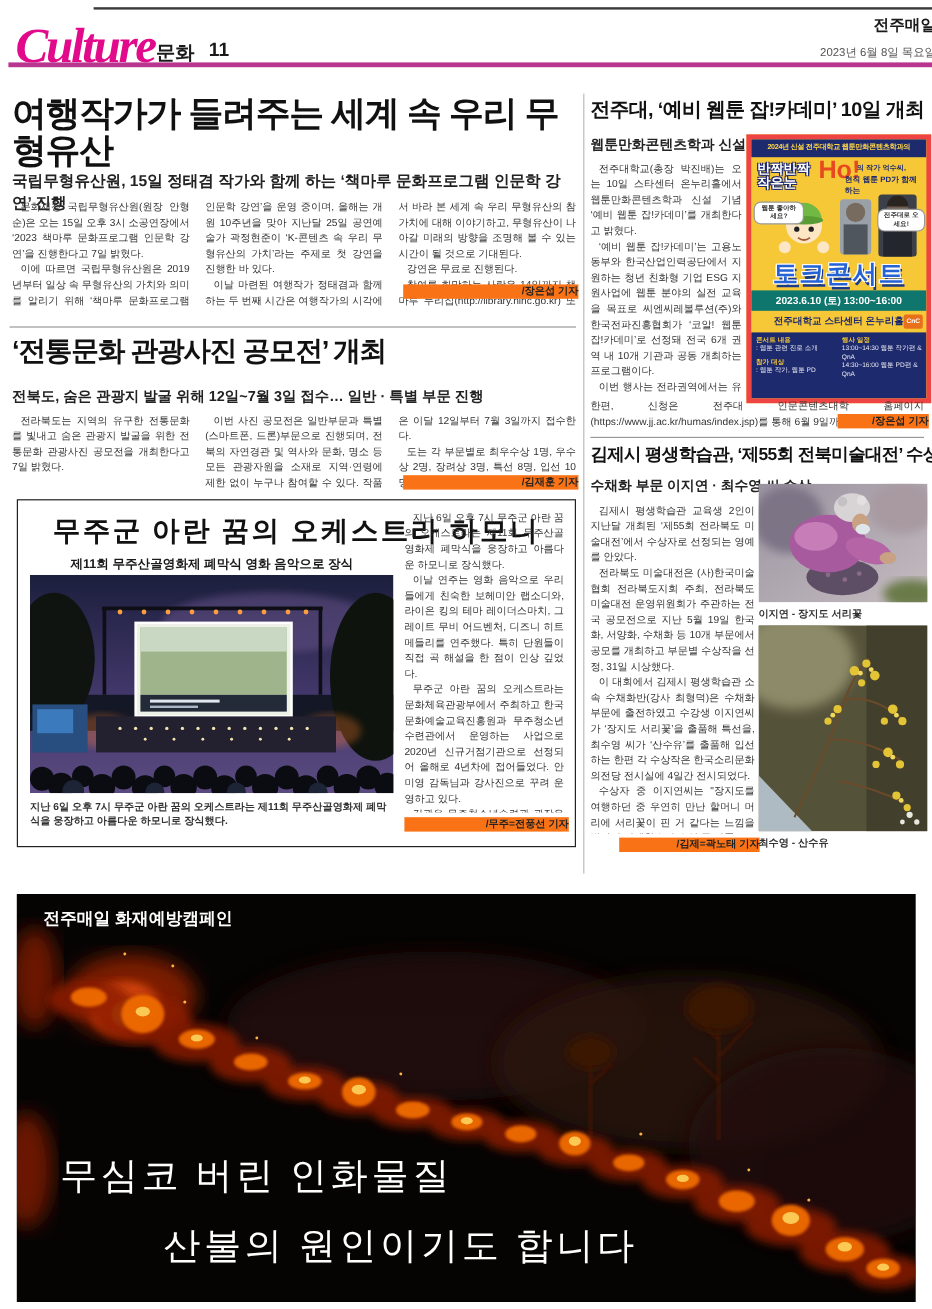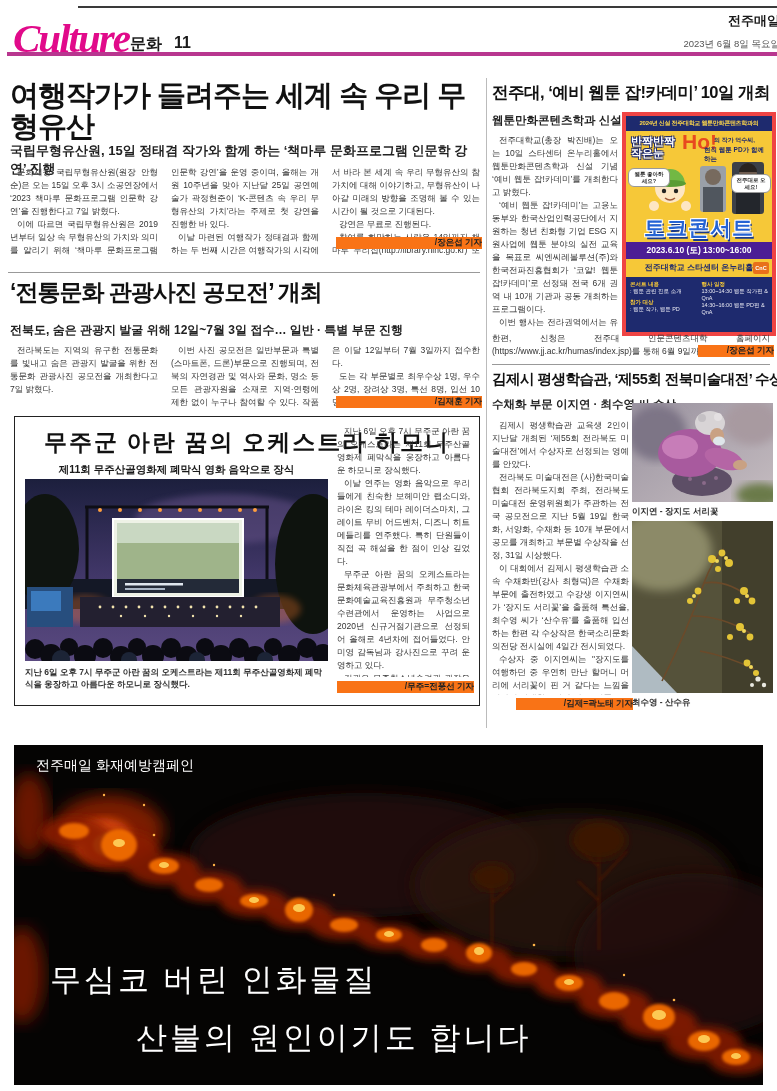--- a/index.html
+++ b/index.html
@@ -74,34 +74,34 @@
   .poster .with1{position:absolute;left:88px;top:20px;font-size:6px;font-weight:800;color:#1e2a6e;}
   .poster .with2{position:absolute;left:78px;top:30px;font-size:6.5px;font-weight:800;color:#1e2a6e;}
   .poster .chars{position:absolute;left:8px;top:40px;width:130px;height:58px;}
   .poster .bubble{position:absolute;background:#fff;border:1px solid #999;border-radius:6px;
                   font-size:5.5px;font-weight:700;color:#333;padding:2px 3px;line-height:6.5px;text-align:center;z-index:3;}
   .poster .bubble-l{left:2px;top:52px;width:34px;}
   .poster .bubble-r{right:1px;top:58px;width:32px;}
   .poster .title{position:absolute;left:0;top:98px;width:100%;text-align:center;font-size:21px;font-weight:900;
                  color:#2563d4;letter-spacing:1px;
                  text-shadow:1px 1px 0 #fff,-1px -1px 0 #fff,1px -1px 0 #fff,-1px 1px 0 #fff,2px 3px 0 #1a3a8c;}
-  .poster .band-date{position:absolute;left:0;top:126px;width:100%;height:17px;background:#4c1d95;color:#fff;
+  .poster .band-date{position:absolute;left:0;top:126px;width:100%;height:17px;background:#0f766e;color:#fff;
                      font-size:8.5px;font-weight:800;text-align:center;line-height:17px;}
   .poster .venue{position:absolute;left:0;top:143px;width:100%;height:18px;color:#1e2a6e;
                  font-size:8px;font-weight:800;text-align:center;line-height:18px;}
   .poster .cnc{position:absolute;right:3px;top:146px;width:16px;height:12px;background:#e8701a;color:#fff;
                font-size:5.5px;font-weight:800;text-align:center;line-height:12px;border-radius:2px;}
   .poster .band-bot{position:absolute;left:0;top:161px;width:100%;height:55px;background:#1e2a6e;
                     display:flex;padding:4px 4px 0 4px;box-sizing:border-box;gap:5px;}
   .poster .info-col{flex:1;font-size:5.5px;line-height:7px;color:#e9e9f2;}
   .poster .info-title{color:#f6c838;font-weight:800;}
 
   
   .campaign{left:14px;top:745px;width:749px;height:340px;background:#060403;overflow:hidden;}
-  .campaign-label{position:absolute;left:22px;top:12px;font-size:14px;font-weight:400;color:#fff;z-index:4;text-align:right;}
+  .campaign-label{position:absolute;left:22px;top:12px;font-size:14px;font-weight:700;color:#fff;z-index:4;text-align:right;}
   .campaign-line{position:absolute;color:#fff;font-family:"Liberation Serif","DejaVu Serif",serif;
                  font-size:31px;letter-spacing:3px;z-index:4;}
   .campaign-line1{left:36px;top:214px;}
   .campaign-line2{left:122px;top:272px;}
 </style>
 </head>
 <body>
 
 <div id="page">
 

